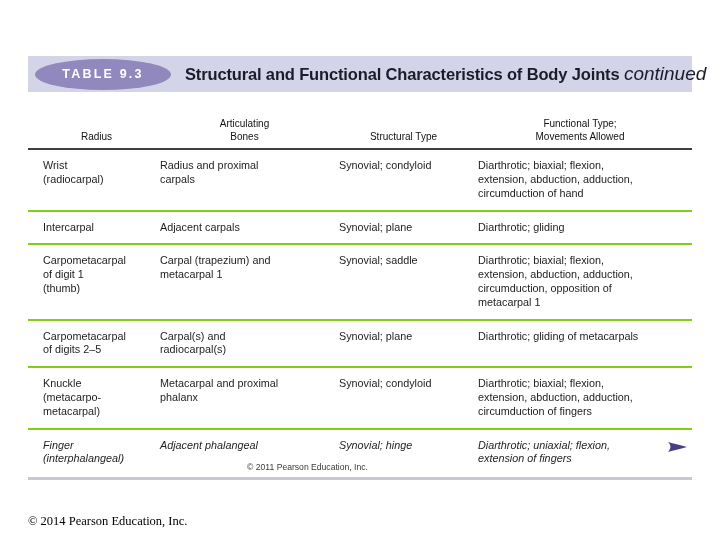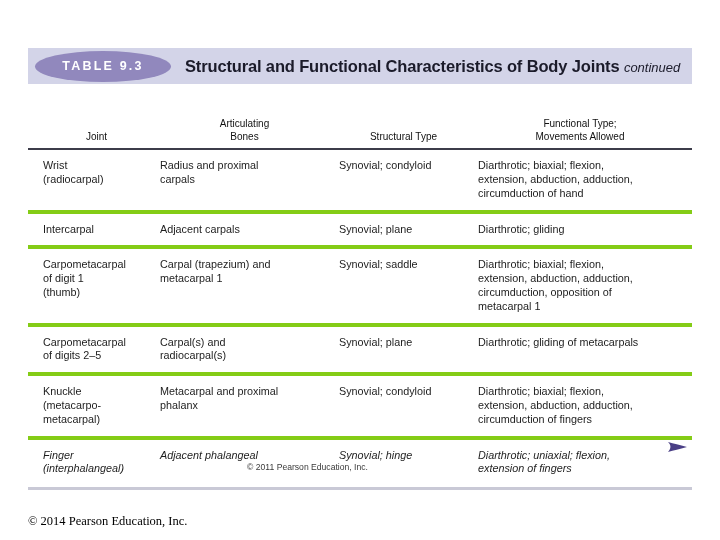--- a/index.html
+++ b/index.html
@@ -22,21 +22,21 @@
     top: 0;
     width: 720px;
     height: 495px;
     background: #ffffff;
   }
 
   
   #table-banner {
     position: absolute;
     left: 28px;
-    top: 48px;
+    top: 56px;
     width: 664px;
     height: 36px;
     background: #d3d4e8;
     display: flex;
     align-items: center;
   }
   #table-badge {
     width: 136px;
     height: 31px;
     margin-left: 7px;
@@ -55,21 +55,21 @@
     margin-left: 14px;
     font-size: 16.5px;
     font-weight: bold;
     color: #1b1b2a;
     white-space: nowrap;
     letter-spacing: -0.15px;
   }
   #table-title .continued {
     font-weight: normal;
     font-style: italic;
-    font-size: 13px;
+    font-size: 19px;
     letter-spacing: 0;
   }
 
   
   #joint-table {
     position: absolute;
     left: 28px;
     top: 118px;
     width: 664px;
   }
@@ -102,21 +102,21 @@
     padding-bottom: 4px;
   }
   #head-rule {
     width: 664px;
     height: 2.5px;
     background: #3c3c4a;
   }
   .data-row {
     padding-top: 9px;
     padding-bottom: 9px;
-    border-bottom: 4px solid #84cc16;
+    border-bottom: 2px solid #84cc16;
   }
   .data-row .cell {
     font-size: 10.8px;
   }
   .data-row.last {
     border-bottom: none;
     font-style: italic;
   }
   #bottom-rule {
     width: 664px;
@@ -161,21 +161,21 @@
 <div id="slide">
 
   <div id="table-banner">
     <div id="table-badge">TABLE  9.3</div>
     <div id="table-title"><span>Structural and Functional Characteristics of Body Joints</span> <span class="continued">continued</span></div>
   </div>
 
   <div id="joint-table">
 
     <div class="trow" id="table-head">
-      <div class="cell c-joint">Joint</div>
+      <div class="cell c-joint">Radius</div>
       <div class="cell c-bones">Articulating
 Bones</div>
       <div class="cell c-struct">Structural Type</div>
       <div class="cell c-func">Functional Type;
 Movements Allowed</div>
     </div>
     <div id="head-rule"></div>
 
     <div class="trow data-row">
       <div class="cell c-joint">Wrist

